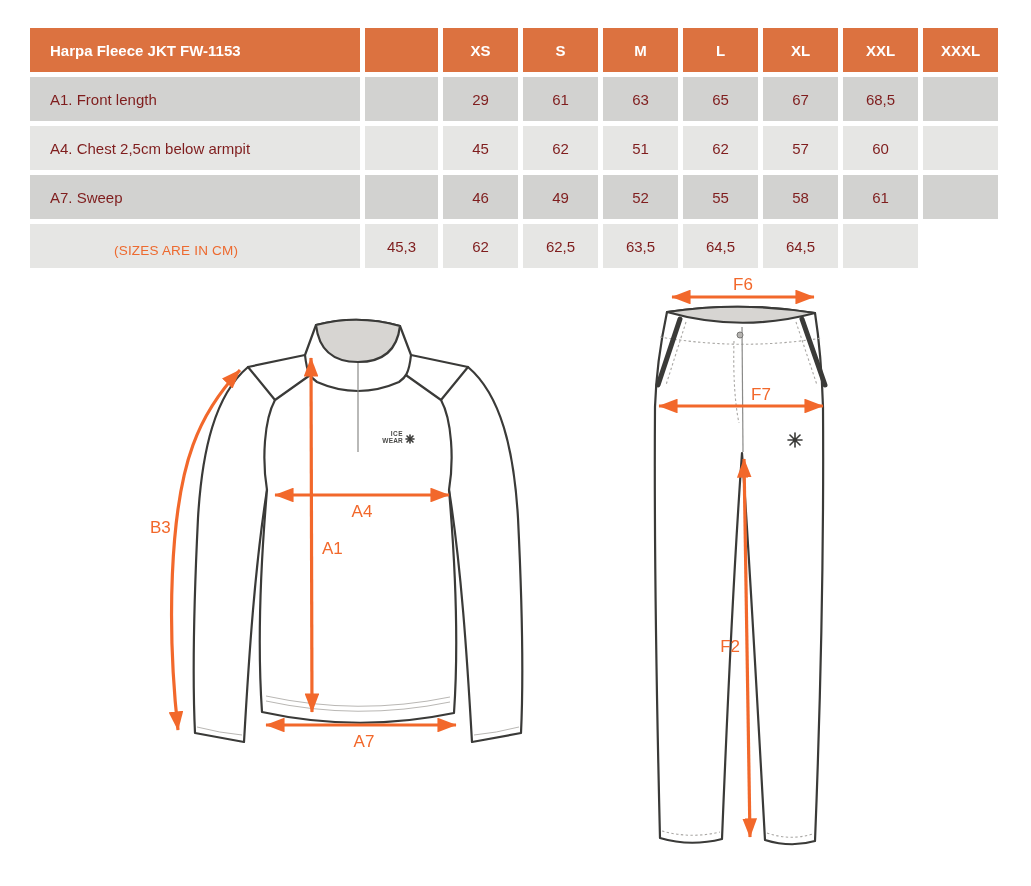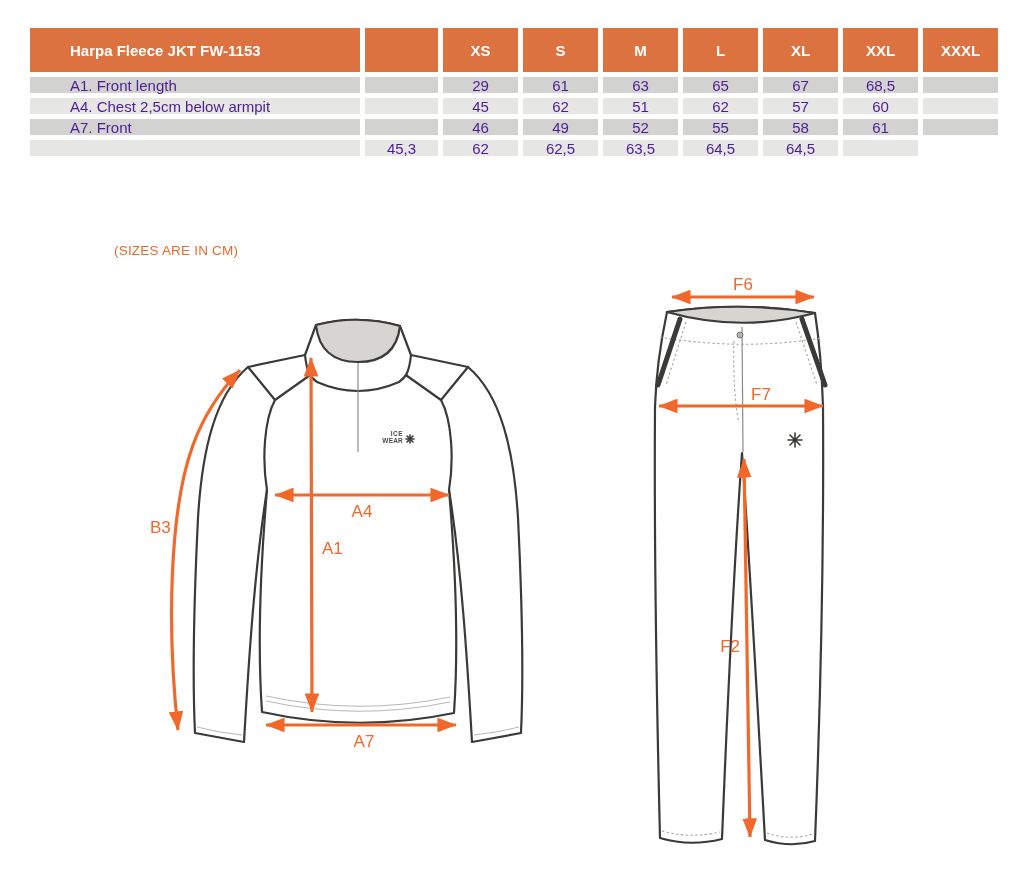--- a/index.html
+++ b/index.html
@@ -11,24 +11,24 @@
   .page{position:absolute;inset:0;}
 
   
   .size-table{
     position:absolute;left:30px;top:28px;width:968px;
     display:grid;grid-template-columns:330px 73px repeat(7,75px);
     gap:5px;
   }
   .cell{
     display:flex;align-items:center;justify-content:center;
-    font-size:15px;color:#4c1d95;height:16px;
+    font-size:15px;color:#7f1d1d;height:44px;
   }
   .cell.hdr{height:44px;background:#dc7240;color:#ffffff;font-weight:bold;}
-  .cell.lbl{justify-content:flex-start;padding-left:40px;box-sizing:border-box;}
+  .cell.lbl{justify-content:flex-start;padding-left:20px;box-sizing:border-box;}
   .cell.row-dark{background:#d2d2d0;}
   .cell.row-light{background:#e6e6e4;}
 
   
   .note{
     position:absolute;left:68px;top:243px;
     color:#ed6a2f;font-size:13.5px;letter-spacing:.2px;margin-left:46px;
   }
 
   
@@ -79,21 +79,21 @@
       <div class="cell row-dark"></div>
       <div class="cell row-light lbl">A4. Chest 2,5cm below armpit</div>
       <div class="cell row-light"></div>
       <div class="cell row-light">45</div>
       <div class="cell row-light">62</div>
       <div class="cell row-light">51</div>
       <div class="cell row-light">62</div>
       <div class="cell row-light">57</div>
       <div class="cell row-light">60</div>
       <div class="cell row-light"></div>
-      <div class="cell row-dark lbl">A7. Front</div>
+      <div class="cell row-dark lbl">A7. Sweep</div>
       <div class="cell row-dark"></div>
       <div class="cell row-dark">46</div>
       <div class="cell row-dark">49</div>
       <div class="cell row-dark">52</div>
       <div class="cell row-dark">55</div>
       <div class="cell row-dark">58</div>
       <div class="cell row-dark">61</div>
       <div class="cell row-dark"></div>
       <div class="cell row-light"></div>
       <div class="cell row-light">45,3</div>

